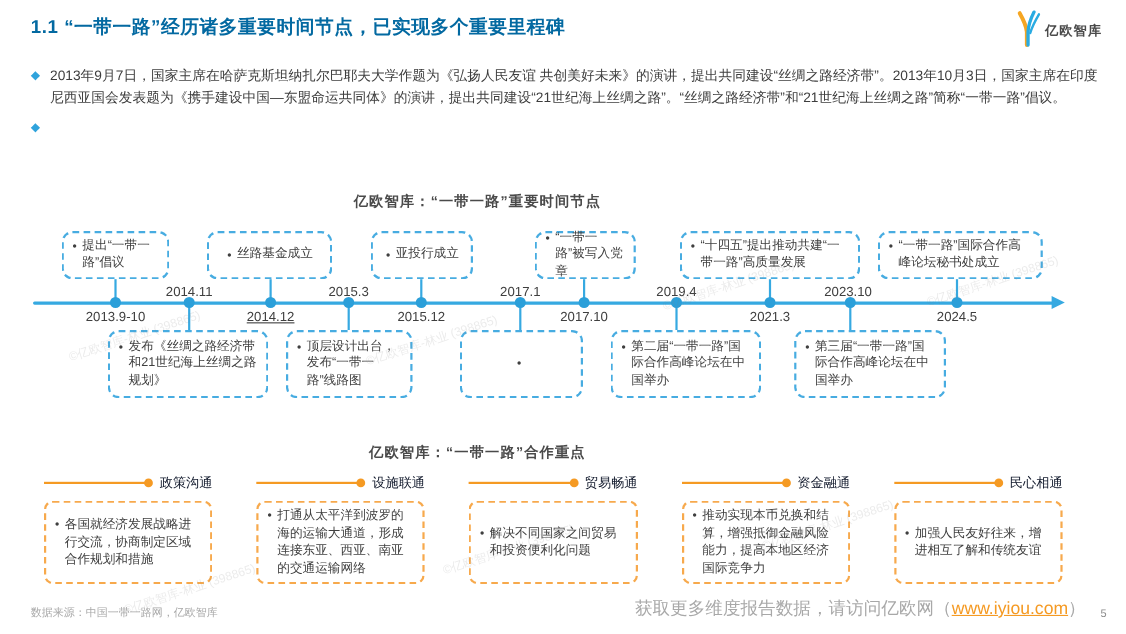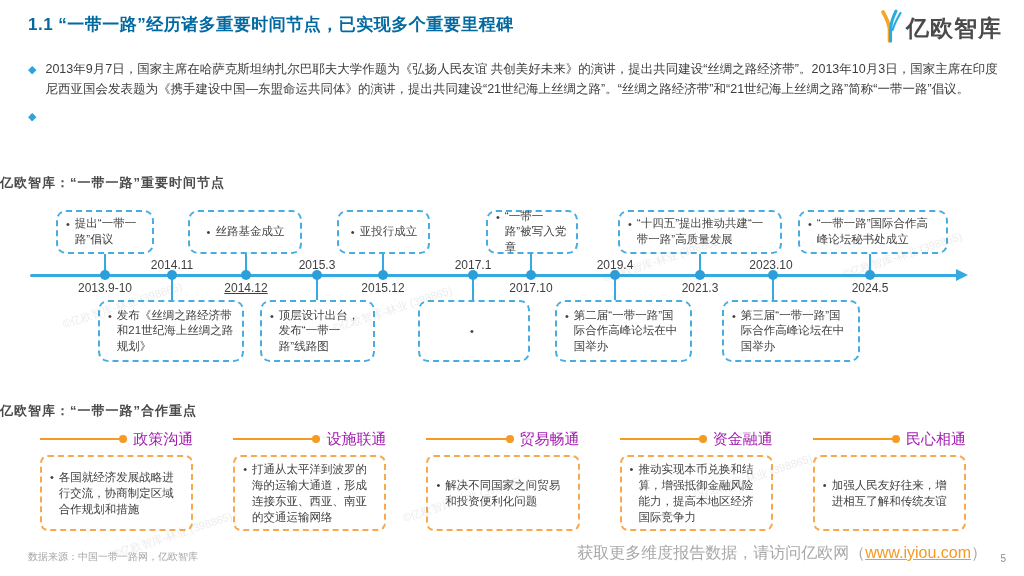--- a/index.html
+++ b/index.html
@@ -7,27 +7,27 @@
     width:1024px;height:576px;position:relative;overflow:hidden;
     background:#ffffff;font-family:"Liberation Sans","DejaVu Sans",sans-serif;
     -webkit-font-smoothing:antialiased;
   }
   
   .slide-title{
     position:absolute;left:28px;top:13px;font-size:17px;font-weight:bold;
     color:#0369a1;letter-spacing:.5px;
   }
   .logo{position:absolute;right:22px;top:9px;display:flex;align-items:center;gap:3px;}
-  .logo-text{font-size:23px;color:#4A4A4A;font-weight:bold;letter-spacing:1px;}
+  .logo-text{font-size:12px;color:#4A4A4A;font-weight:bold;letter-spacing:1px;}
   
   .bullets{position:absolute;left:28px;top:60px;width:970px;}
   .bullet-item{display:flex;gap:9px;margin-bottom:7px;font-size:12.5px;color:#3D3D3D;line-height:1.58;}
   .bullet-diamond{color:#2FA3DC;font-size:11px;line-height:1;padding-top:4px;flex:none;}
   
-  .sec-title{position:absolute;left:0;width:868px;text-align:left;font-size:13px;
+  .sec-title{position:absolute;left:0;width:868px;text-align:center;font-size:13px;
     font-weight:bold;color:#4A4A4A;letter-spacing:1px;}
   #tl-title{top:174px;}
   #coop-title{top:402px;}
   
   .timeline{position:absolute;left:0;top:200px;width:1024px;height:170px;}
   .tl-axis{position:absolute;left:30px;top:74px;width:928px;height:3px;background:#36A9E1;border-radius:2px;}
   .tl-arrow{position:absolute;left:956px;top:69px;width:0;height:0;
     border-left:12px solid #36A9E1;border-top:6px solid transparent;border-bottom:6px solid transparent;}
   .tl-node{position:absolute;width:10px;height:10px;border-radius:50%;background:#2B9FD9;top:70px;z-index:2;}
   .tl-stem{position:absolute;width:2px;background:#36A9E1;}
@@ -36,21 +36,21 @@
     font-size:11.5px;color:#3F3F3F;line-height:1.36;z-index:1;}
   .box-inner{display:flex;align-items:flex-start;}
   .bullet-dot{flex:none;font-size:11px;margin:1px 5px 0 1px;color:#3F3F3F;}
   .tl-date{position:absolute;width:96px;text-align:center;font-size:12px;color:#3F3F3F;}
   
   .coop{position:absolute;left:40px;top:431px;width:926px;display:grid;
     grid-template-columns:repeat(5,1fr);column-gap:40px;}
   .coop-head{display:flex;align-items:center;height:16px;margin-bottom:8px;}
   .coop-line{flex:1;height:2px;background:#F59A23;}
   .coop-dot{width:8px;height:8px;border-radius:50%;background:#F59A23;margin-left:-2px;flex:none;}
-  .coop-label{margin-left:6px;font-size:15px;color:#a21caf;flex:none;}
+  .coop-label{margin-left:6px;font-size:12px;color:#0f172a;flex:none;}
   .coop-box{height:76px;border:2px dashed #F7A94C;border-radius:8px;background:#fff;
     display:flex;align-items:center;padding:4px 7px;box-sizing:border-box;
     font-size:11.5px;color:#3F3F3F;line-height:1.4;}
   
   .footer-source{position:absolute;left:28px;bottom:12px;font-size:10px;color:#A8A8A8;}
   .footer-cta{position:absolute;right:37px;bottom:12px;font-size:16px;color:#A8A8A8;}
   .footer-cta a{color:#F59A23;text-decoration:underline;}
   .page-num{position:absolute;right:18px;bottom:12px;font-size:10px;color:#8C8C8C;}
   
   .wm{position:absolute;color:rgba(130,130,130,0.16);font-size:11px;

